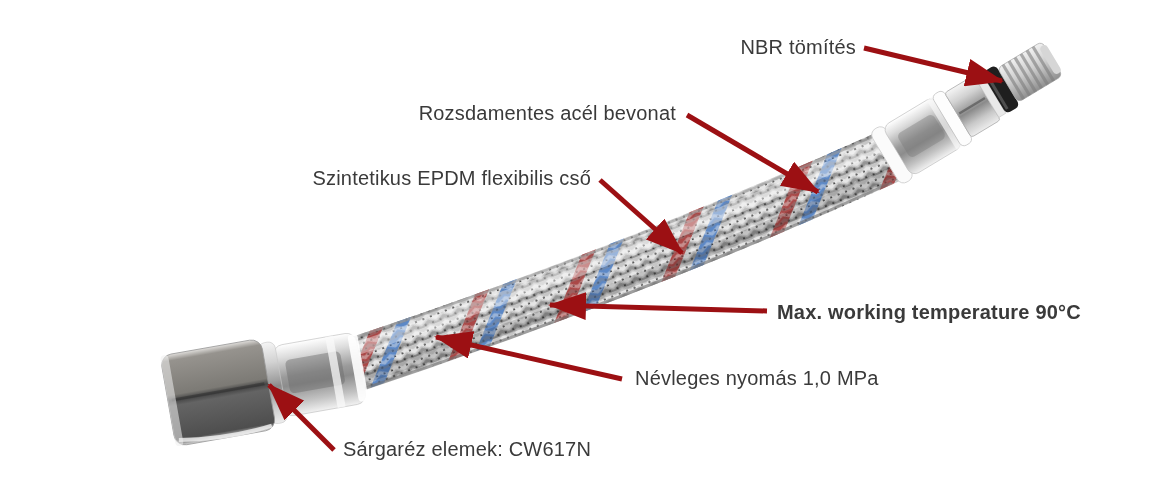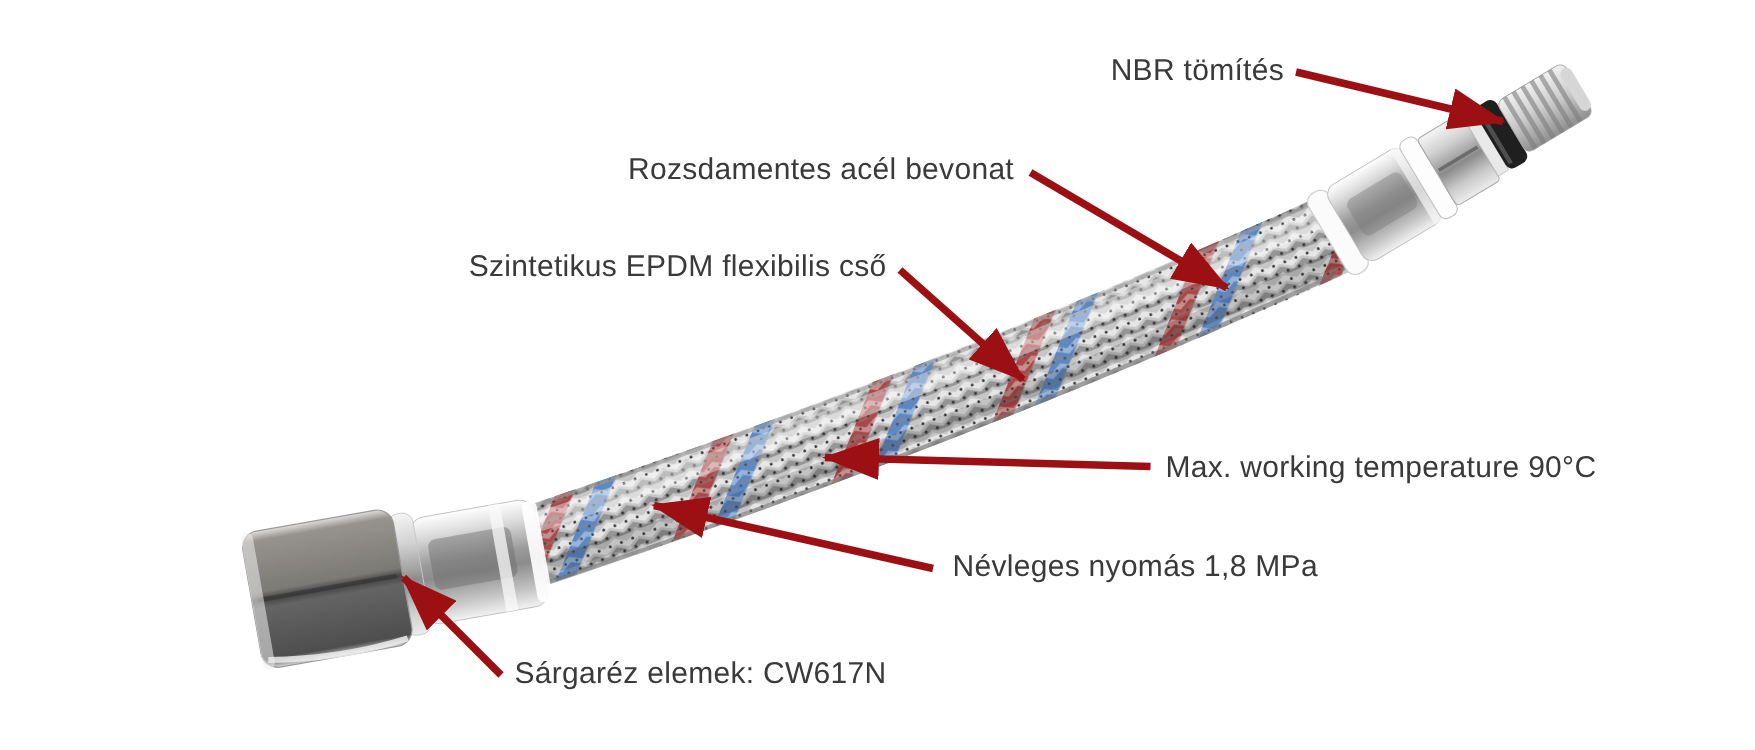--- a/index.html
+++ b/index.html
@@ -145,18 +145,18 @@
       <path d="M290,450 L225,385" marker-end="url(#arrowHead)"></path>
     </g>
   </svg>
 
   <div class="lbl" style="right:358px; top:36px;">NBR tömítés</div>
 
   <div class="lbl" style="right:623px; top:167px;">Szintetikus EPDM flexibilis cső</div>
 
   <div class="lbl" style="right:538px; top:102px;">Rozsdamentes acél bevonat</div>
 
-  <div class="lbl" style="left:733px; top:301px;">Max. working temperature 90°C</div>
+  <div class="lbl" style="left:733px; top:301px;font-weight:bold;">Max. working temperature 90°C</div>
 
-  <div class="lbl" style="left:591px; top:367px;">Névleges nyomás 1,8 MPa</div>
+  <div class="lbl" style="left:591px; top:367px;">Névleges nyomás 1,0 MPa</div>
 
   <div class="lbl" style="left:299px; top:438px;text-align:center;">Sárgaréz elemek: CW617N</div>
 </div>
 
 </body></html>

